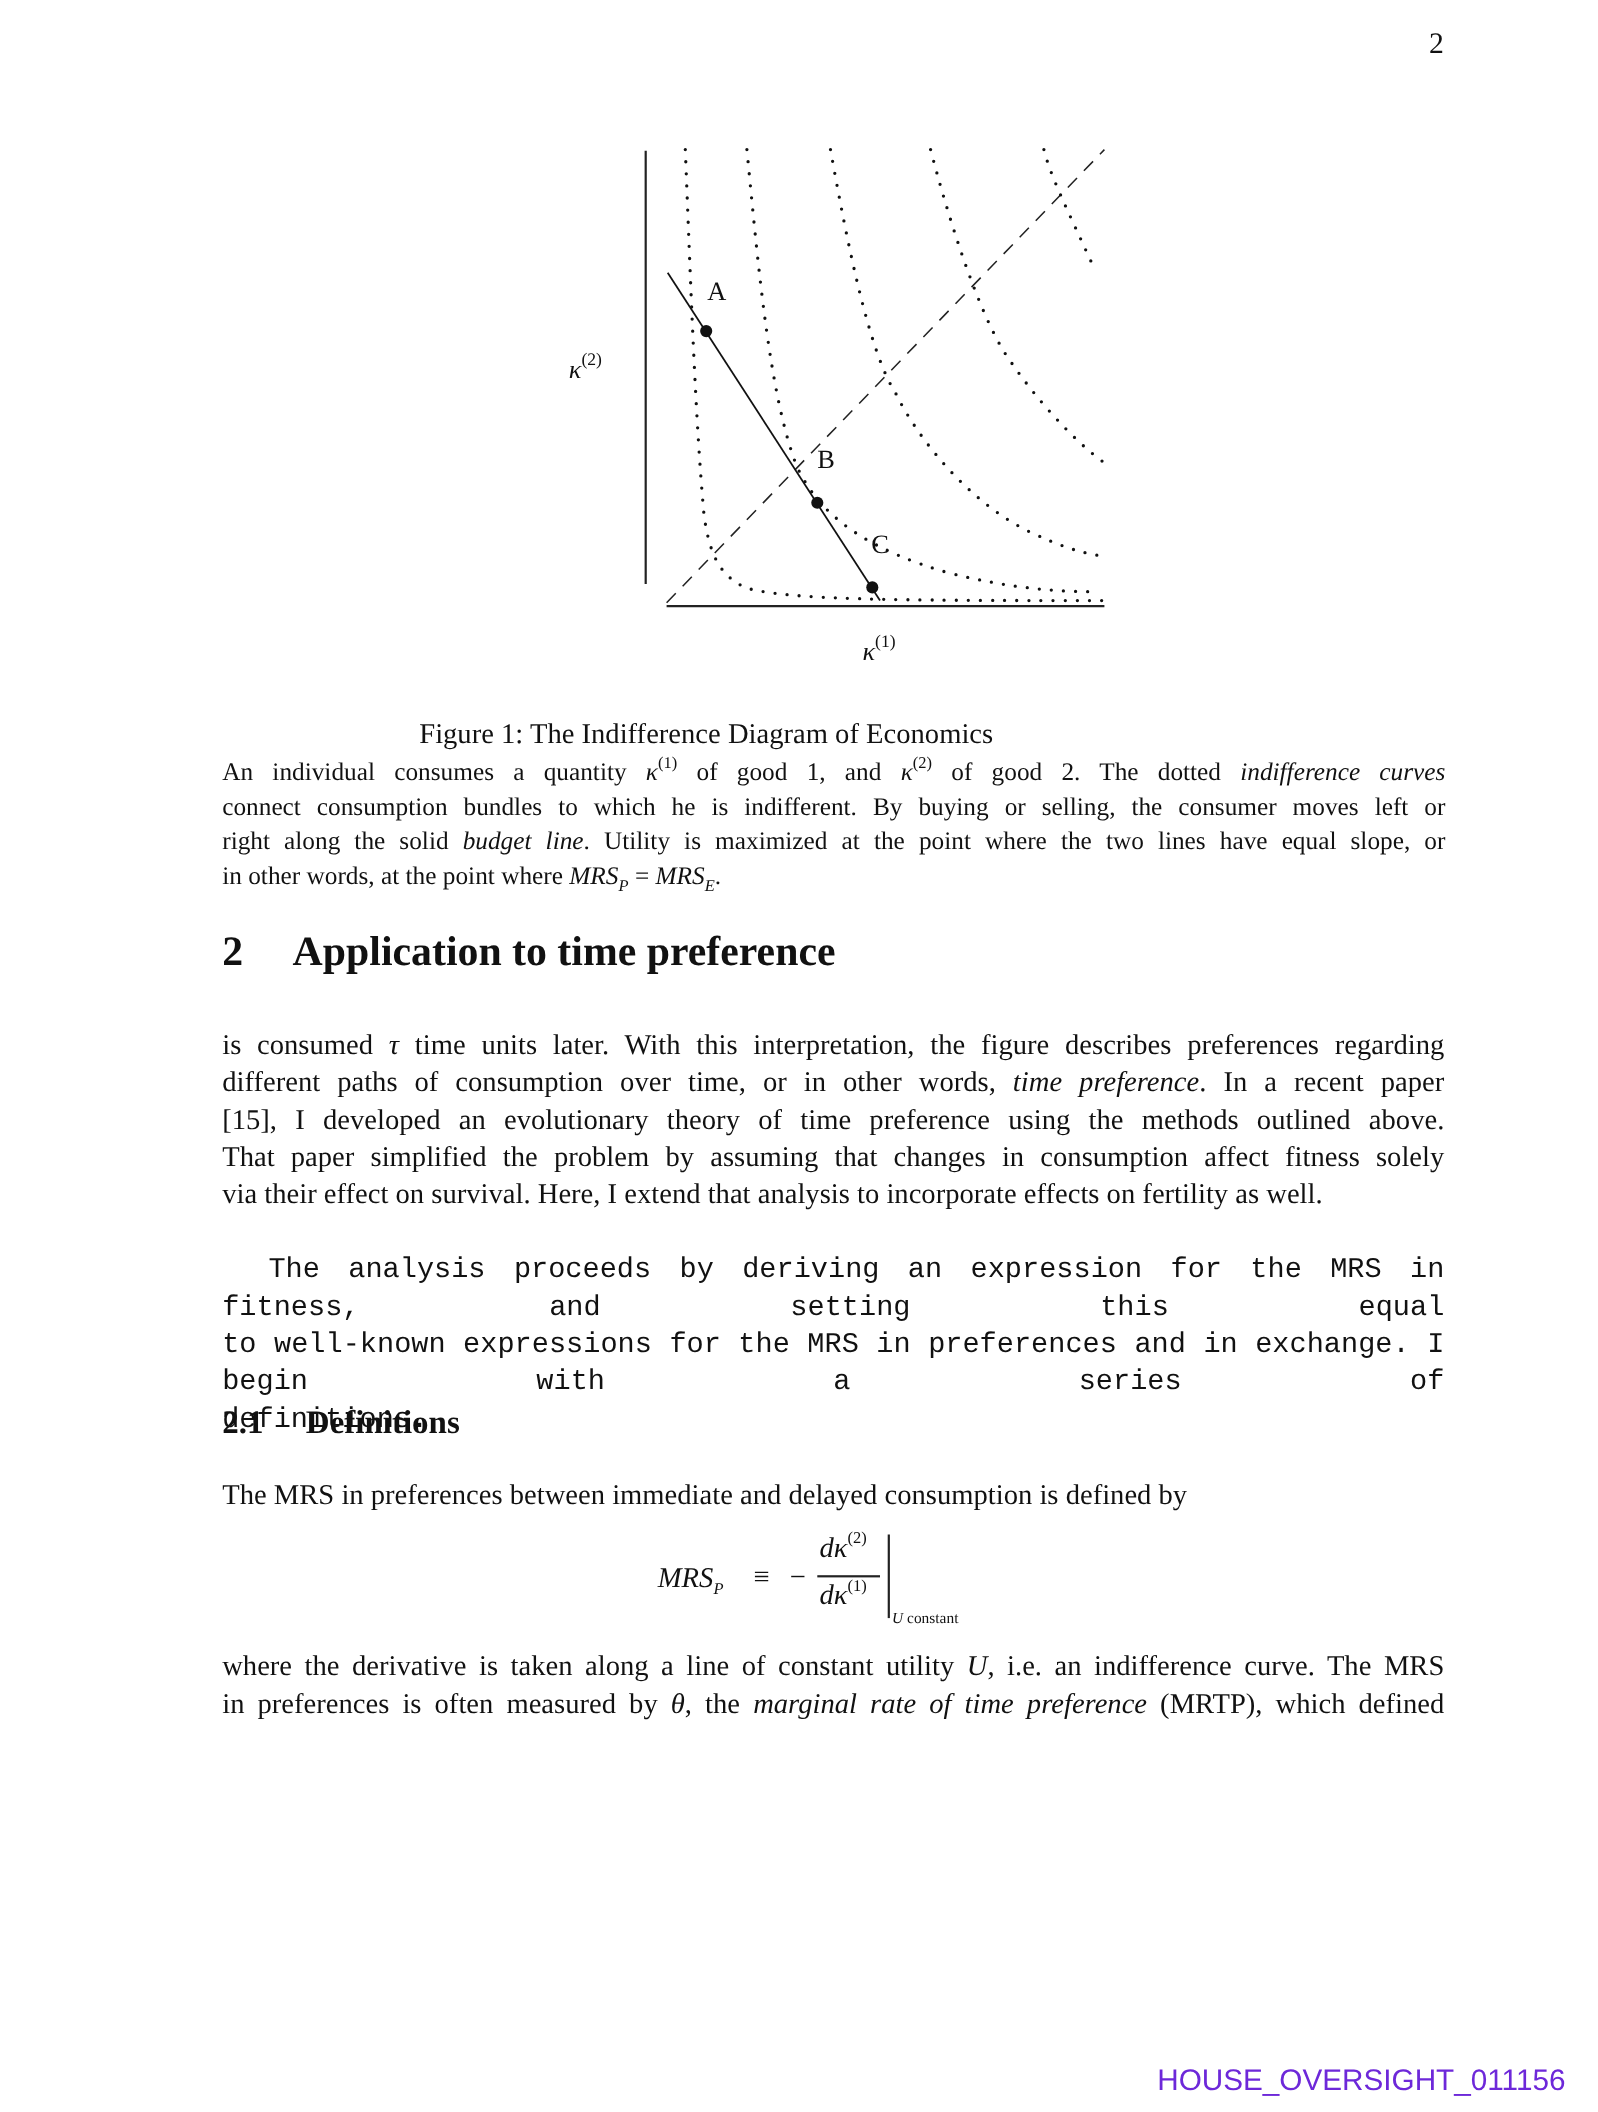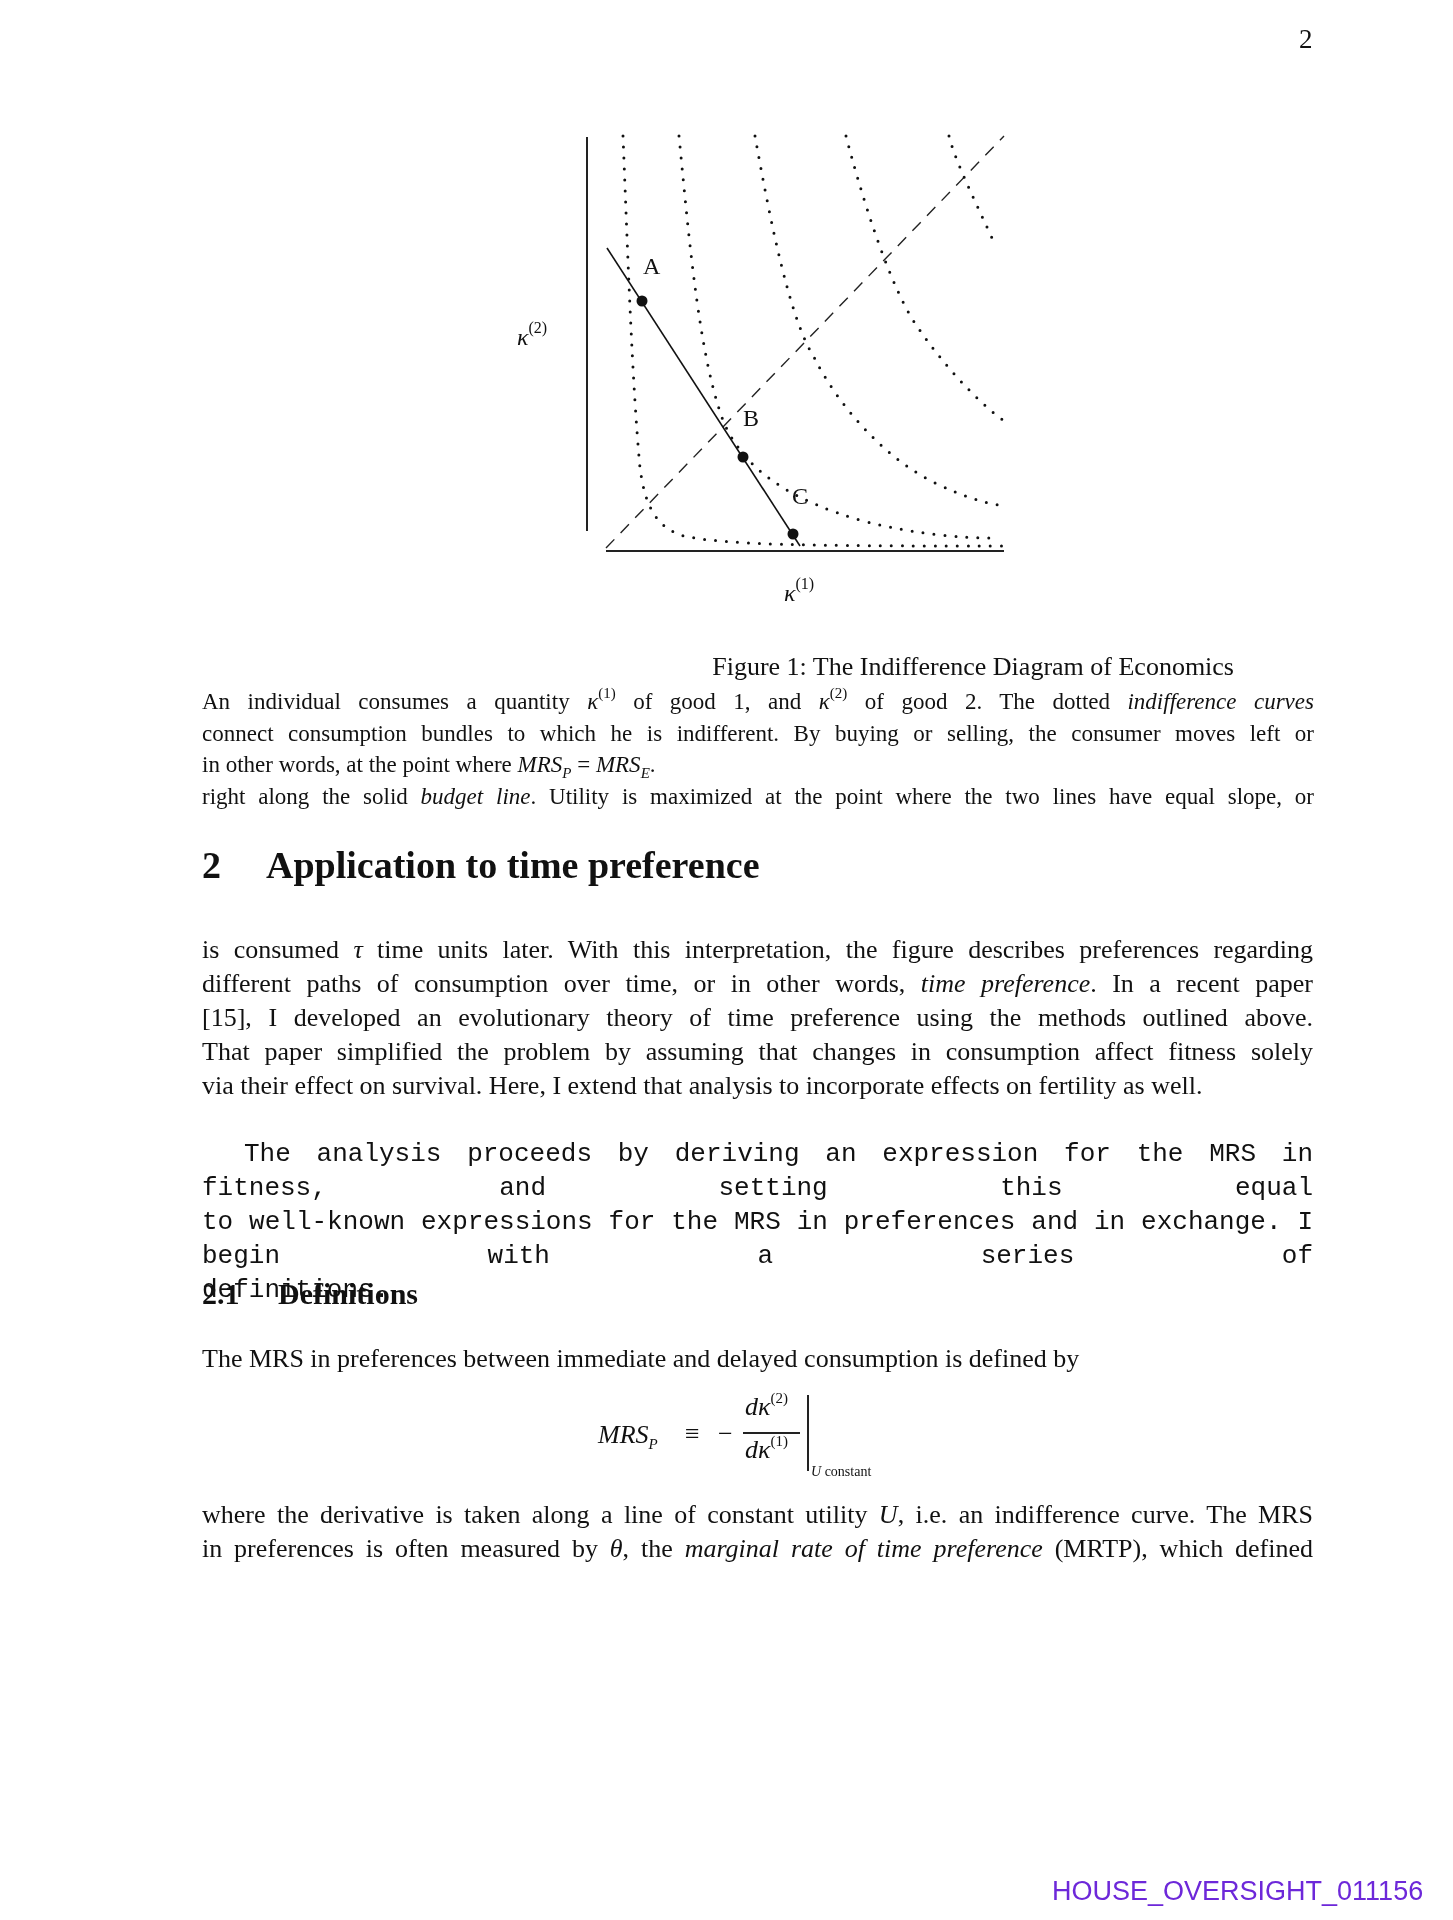--- a/index.html
+++ b/index.html
@@ -4,21 +4,21 @@
 <style>
   html, body { margin: 0; padding: 0; background: #ffffff; }
   body { width: 1453px; height: 1920px; position: relative; overflow: hidden;
          font-family: "Liberation Serif", "DejaVu Serif", serif; color: #111; }
   .abs { position: absolute; white-space: nowrap; }
   .page-number { left: 1299px; top: 24px; font-size: 27px; }
   .figure { position: absolute; left: 0; top: 0; width: 1453px; height: 640px; }
   .fig-label { position: absolute; font-size: 24px; font-style: italic; }
   .fig-label sup { font-style: normal; font-size: 16px; position: relative; top: -3px; }
   .pt-label { position: absolute; font-size: 24px; }
-  .caption-title { left: 0; width: 1234px; text-align: right; top: 652px; font-size: 26px; padding-left: 50px; box-sizing: border-box;}
+  .caption-title { left: 0; width: 1234px; text-align: center; top: 652px; font-size: 26px; padding-left: 50px; box-sizing: border-box;}
   .caption { position: absolute; left: 202px; width: 1112px; top: 686px; font-size: 23px; line-height: 31.5px; text-align: justify; }
   .caption .ln, .body-text .ln { display: block; text-align: justify; text-align-last: justify; height: inherit; }
   .caption .ln.last, .body-text .ln.last { text-align-last: left; }
   .h2 { left: 202px; top: 843px; font-size: 38px; font-weight: bold; }
   .h2 .num { display: inline-block; width: 64px; }
   .body-text { position: absolute; left: 202px; width: 1111px; font-size: 26px; line-height: 34px; }
   .indent { text-indent: 42px; }
   .h3 { left: 202px; top: 1277px; font-size: 30px; font-weight: bold; }
   .h3 .num { display: inline-block; width: 76px; }
   em, .it { font-style: italic; }
@@ -67,22 +67,22 @@
   <div class="pt-label" style="left:743px; top:405px;">B</div>
   <div class="pt-label" style="left:792px; top:483px;">C</div>
   <div class="fig-label" style="left:517px; top:322px;"><span>κ</span><sup>(2)</sup></div>
   <div class="fig-label" style="left:784px; top:578px;"><span>κ</span><sup>(1)</sup></div>
 </div>
 
 <div class="abs caption-title">Figure 1: The Indifference Diagram of Economics</div>
 <div class="caption">
   <span class="ln"><span>An individual consumes a quantity </span><span class="it">κ</span><sup class="s">(1)</sup><span> of good 1, and </span><span class="it">κ</span><sup class="s">(2)</sup><span> of good 2.  The dotted </span><em>indifference curves</em></span>
   <span class="ln">connect consumption bundles to which he is indifferent. By buying or selling, the consumer moves left or</span>
+  <span class="ln"><span>right along the solid </span><em>budget line</em><span>. Utility is maximized at the point where the two lines have equal slope, or</span></span>
   <span class="ln last"><span>in other words, at the point where </span><span class="it">MRS</span><sub class="s">P</sub><span> = </span><span class="it">MRS</span><sub class="s">E</sub><span>.</span></span>
-  <span class="ln"><span>right along the solid </span><em>budget line</em><span>. Utility is maximized at the point where the two lines have equal slope, or</span></span>
 </div>
 
 <div class="abs h2"><span class="num">2</span><span>Application to time preference</span></div>
 
 <div class="body-text" style="top:933px;">
   <span class="ln"><span>is consumed </span><span class="it">τ</span><span> time units later. With this interpretation, the figure describes preferences regarding</span></span>
   <span class="ln"><span>different paths of consumption over time, or in other words, </span><em>time preference</em><span>.  In a recent paper</span></span>
   <span class="ln">[15], I developed an evolutionary theory of time preference using the methods outlined above.</span>
   <span class="ln">That paper simplified the problem by assuming that changes in consumption affect fitness solely</span>
   <span class="ln last">via their effect on survival. Here, I extend that analysis to incorporate effects on fertility as well.</span>

